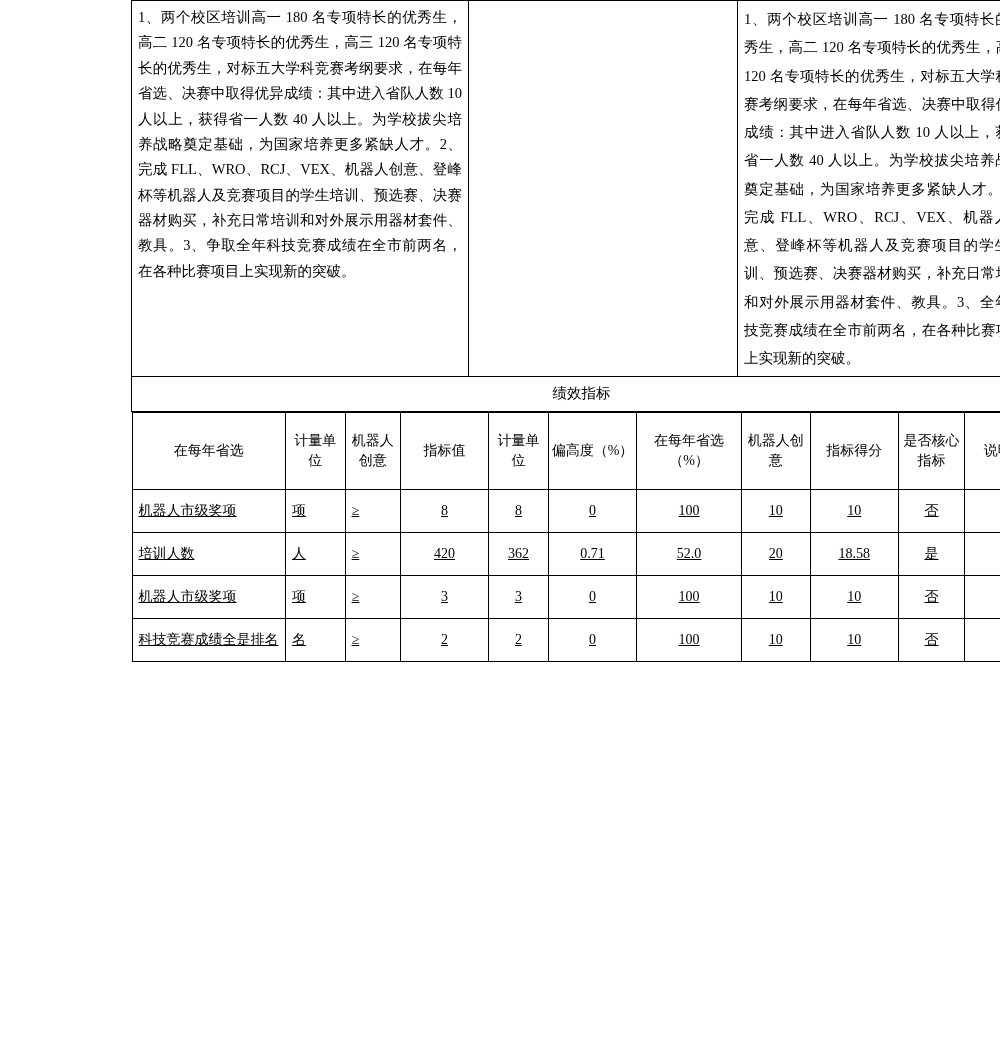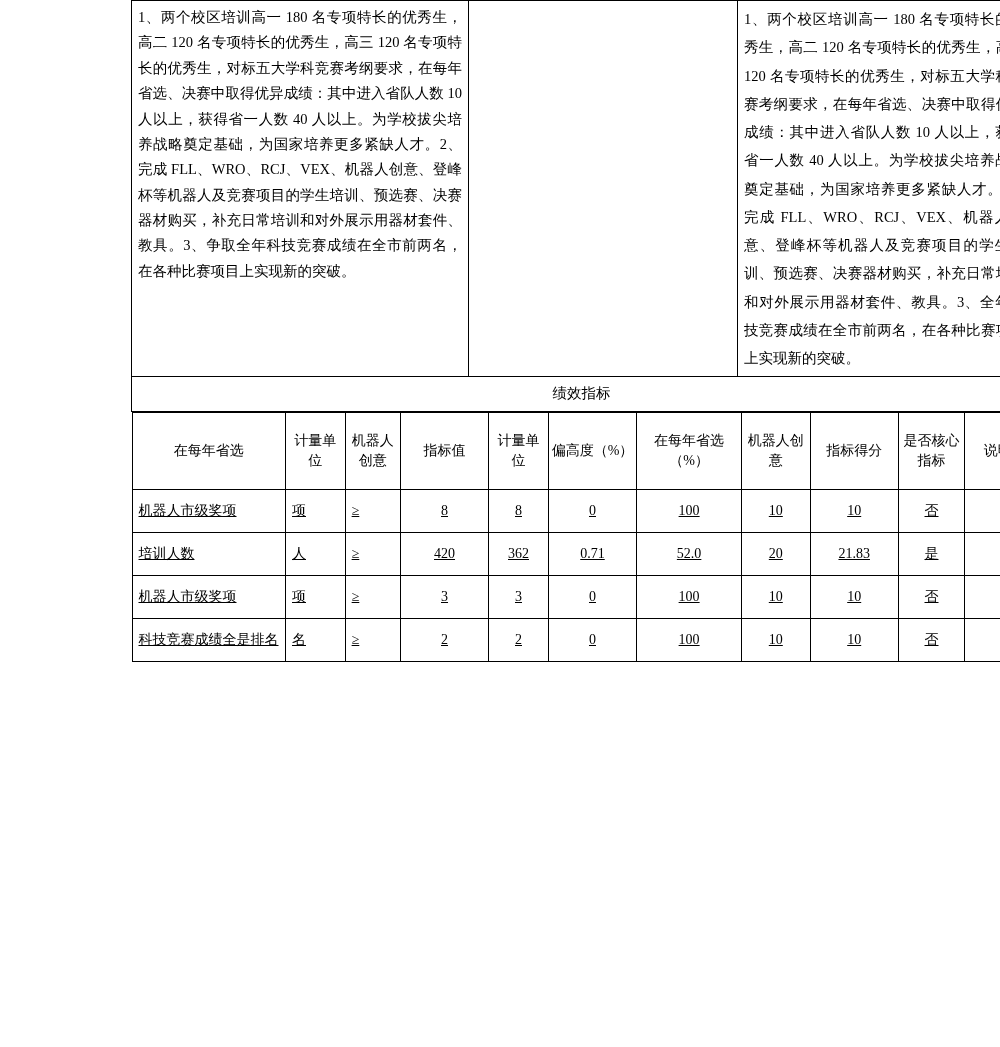--- a/index.html
+++ b/index.html
@@ -166,21 +166,21 @@
               </tr>
               <tr class="data">
                 <td class="name">培训人数</td>
                 <td class="unit">人</td>
                 <td class="nature">≥</td>
                 <td>420</td>
                 <td>362</td>
                 <td>0.71</td>
                 <td>52.0</td>
                 <td>20</td>
-                <td>21.83</td>
+                <td>18.58</td>
                 <td>是</td>
                 <td></td>
               </tr>
               <tr class="data">
                 <td class="name">机器人市级奖项</td>
                 <td class="unit">项</td>
                 <td class="nature">≥</td>
                 <td>3</td>
                 <td>3</td>
                 <td>0</td>

